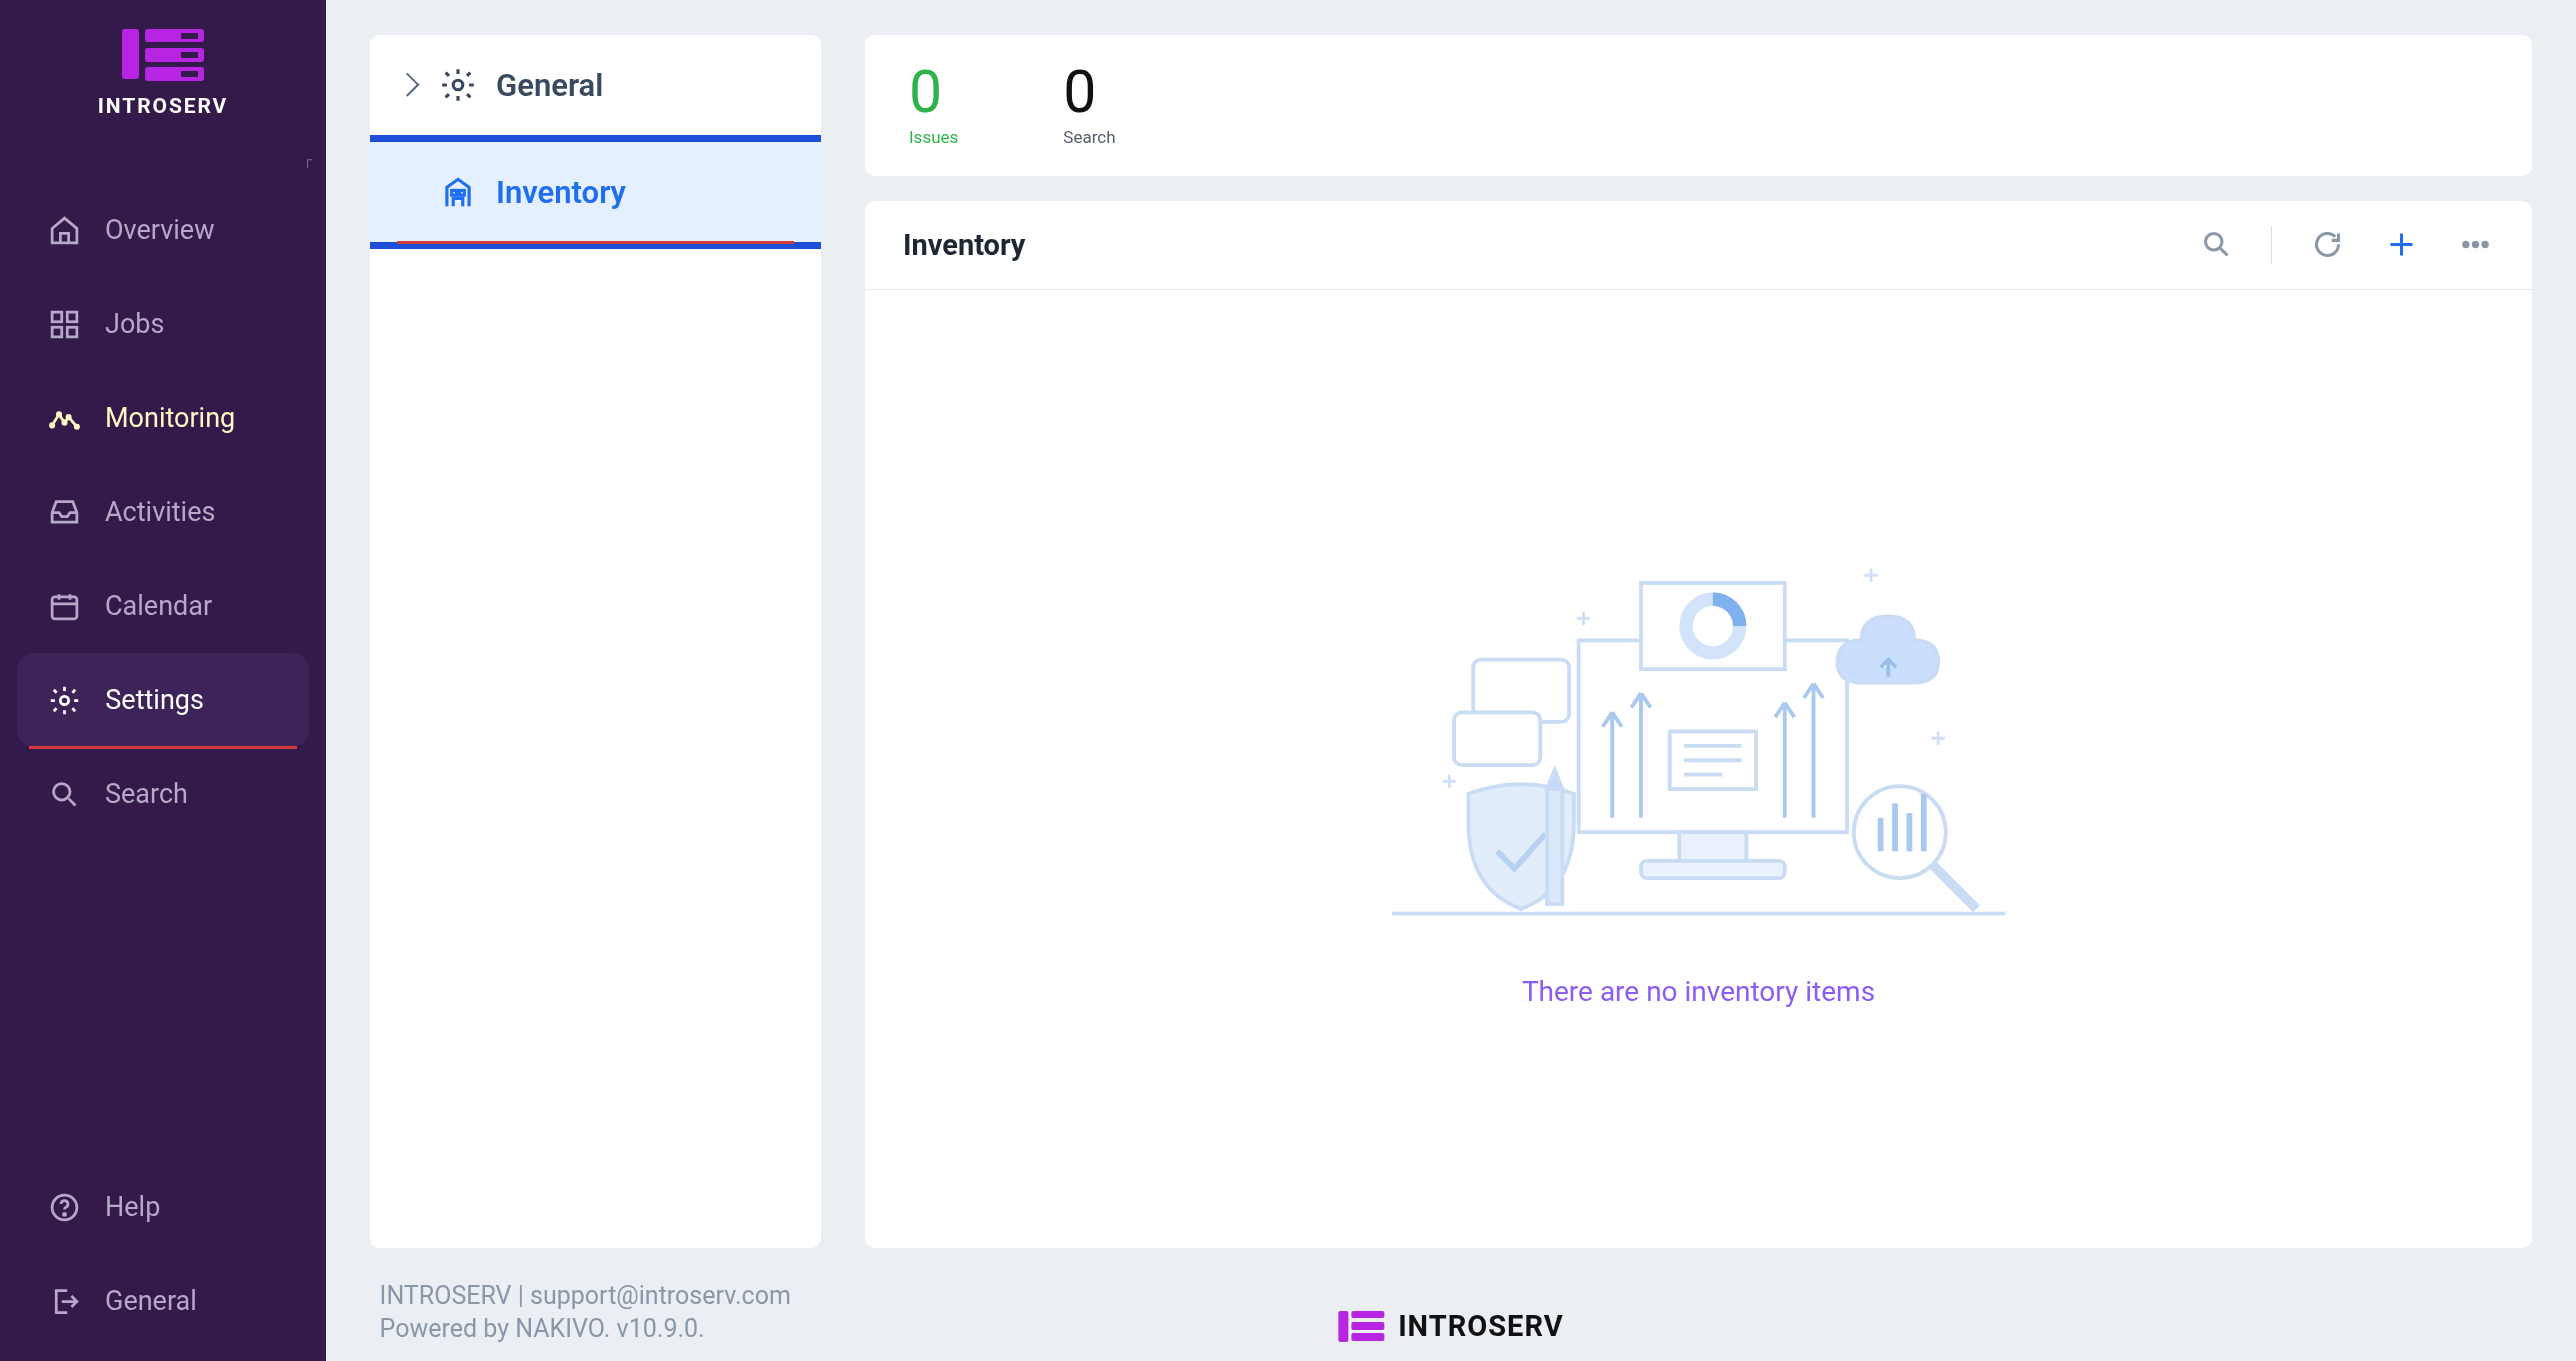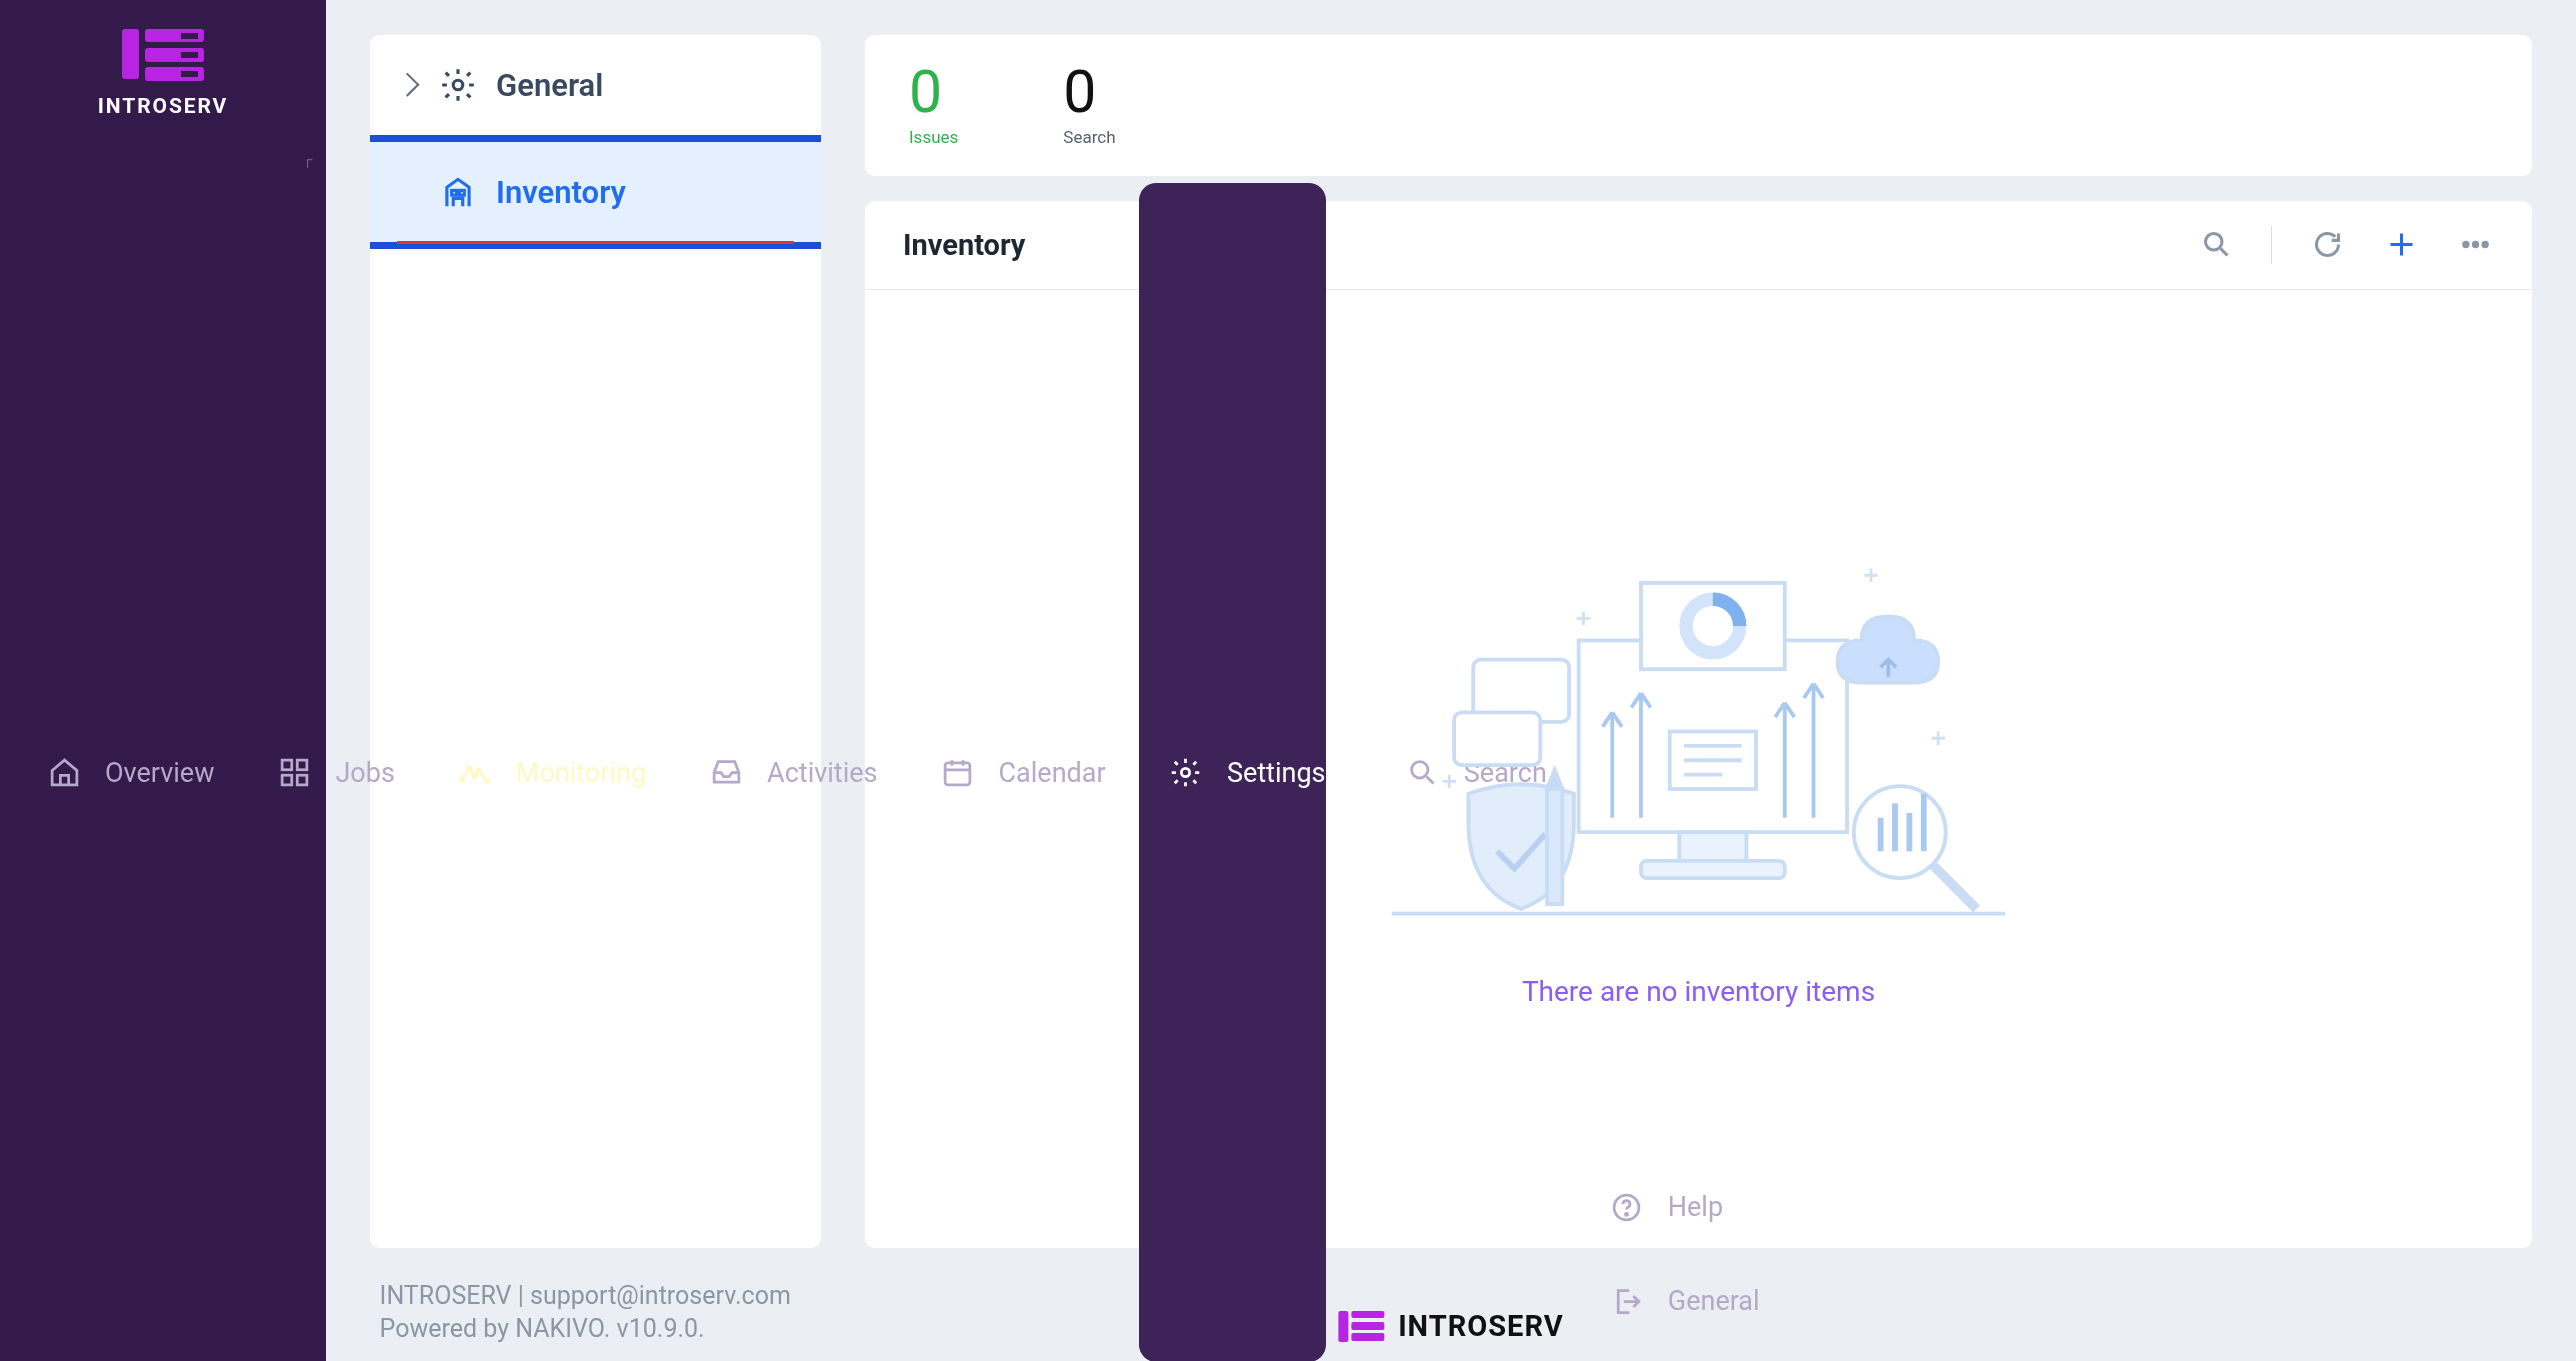--- a/index.html
+++ b/index.html
@@ -45,24 +45,25 @@
 .collapse-indicator {
   position: absolute;
   top: 152px;
   right: 13.4px;
   color: #7c6b94;
   font-size: 13.4px;
 }
 
 .nav {
   display: flex;
-  flex-direction: row;
+  flex-direction: column;
   padding-top: 46px;
-  gap: 16px;
+  gap: 0;
   flex: 1;
+  justify-content: flex-end;
 }
 .nav-item, .nav-item-bottom {
   display: flex;
   align-items: center;
   gap: 23px;
   padding: 29px 0 29px 46px;
   font-size: 27px;
   color: #b5a8c9;
   cursor: pointer;
 }

